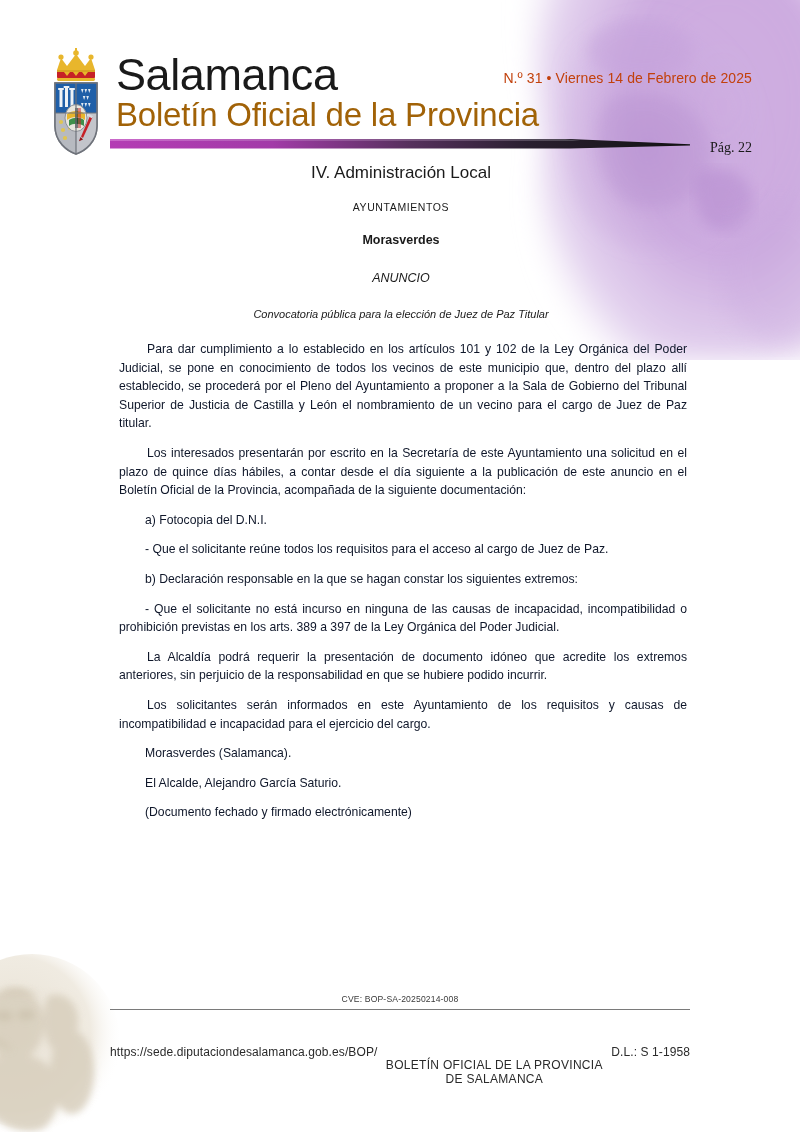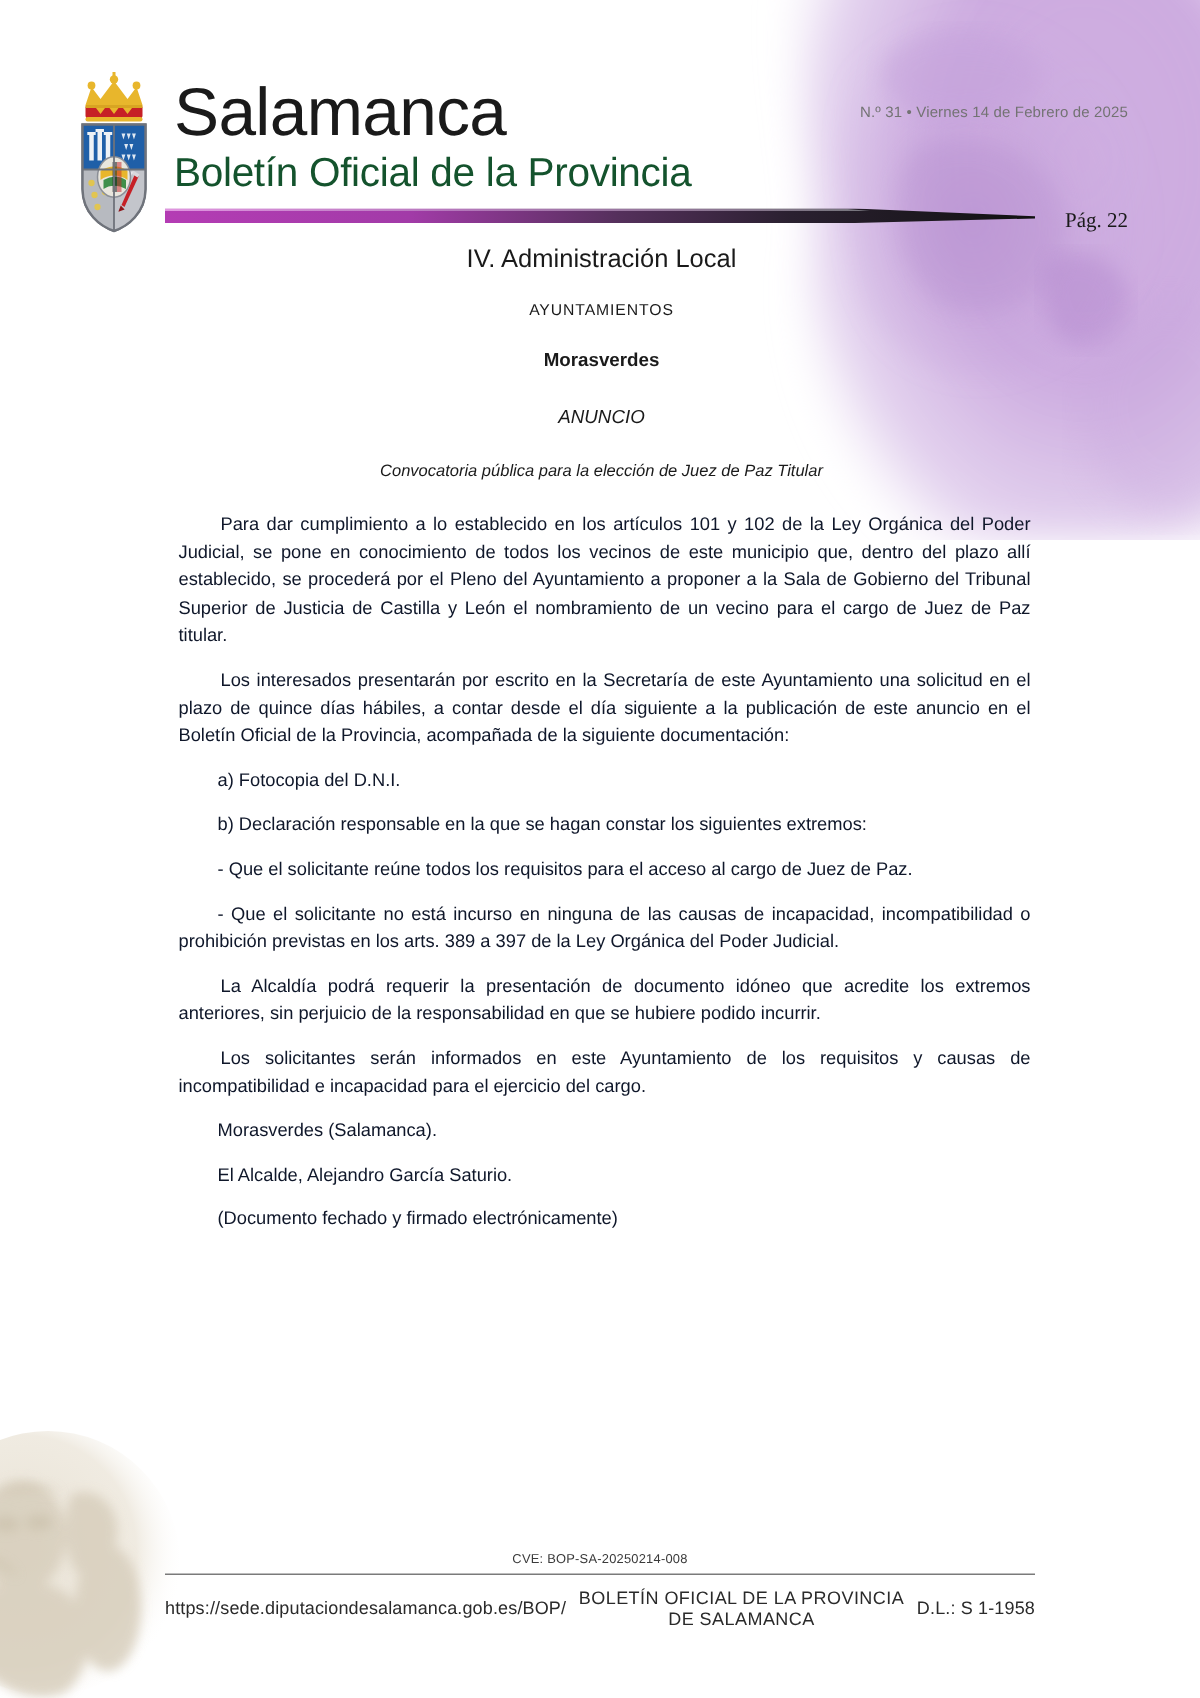--- a/index.html
+++ b/index.html
@@ -63,36 +63,36 @@
   .masthead .m-title {
     font-size: 45px;
     line-height: 46px;
     letter-spacing: -0.4px;
     color: #1a1a1a;
     font-weight: 400;
     font-family: "Liberation Sans", sans-serif;
     white-space: nowrap;
   }
   .masthead .m-sub {
-    font-size: 27px;
+    font-size: 33px;
     line-height: 38px;
     letter-spacing: -0.2px;
-    color: #14532d;
+    color: #a16207;
     font-weight: 400;
     font-family: "Liberation Sans", sans-serif;
     white-space: nowrap;
     margin-top: -2px;
     text-align: right;
   }
   .issue-line {
     position: absolute;
     right: 48px;
     top: 58px;
-    font-size: 10px;
-    color: #737373;
+    font-size: 14px;
+    color: #c2410c;
     white-space: nowrap;
     letter-spacing: 0.1px;
   }
   .page-label {
     position: absolute;
     right: 48px;
     top: 128px;
     font-family: "Liberation Serif", serif;
     font-size: 14px;
     color: #1a1a1a;
@@ -192,21 +192,21 @@
     display: flex;
     justify-content: space-between;
     align-items: center;
     margin-top: 8px;
     font-size: 12px;
     color: #2a2a2a;
     letter-spacing: 0.1px;
   }
   .frow .f-mid { letter-spacing: 0.3px; }
   .f-left { flex: 0 0 auto; }
-  .f-mid  { flex: 1 1 auto; text-align: center; }
+  .f-mid  { flex: 1 1 auto; text-align: center; margin-top: 40px; }
   .f-right{ flex: 0 0 auto; }
 </style>
 </head>
 <body>
 
 <div class="page">
 
   <svg class="wm-purple" viewBox="0 0 430 420" xmlns="http://www.w3.org/2000/svg">
     <defs>
       <radialGradient id="pwm" cx="62%" cy="45%" r="72%">
@@ -375,22 +375,22 @@
       <div class="h-section">IV. Administración Local</div>
       <div class="h-org">AYUNTAMIENTOS</div>
       <div class="h-town">Morasverdes</div>
       <div class="h-kind">ANUNCIO</div>
       <div class="h-subject">Convocatoria pública para la elección de Juez de Paz Titular</div>
 
       <div class="body-block">
         <p class="para">Para dar cumplimiento a lo establecido en los artículos 101 y 102 de la Ley Orgánica del Poder Judicial, se pone en conocimiento de todos los vecinos de este municipio que, dentro del plazo allí establecido, se procederá por el Pleno del Ayuntamiento a proponer a la Sala de Gobierno del Tribunal Superior de Justicia de Castilla y León el nombramiento de un vecino para el cargo de Juez de Paz titular.</p>
         <p class="para">Los interesados presentarán por escrito en la Secretaría de este Ayuntamiento una solicitud en el plazo de quince días hábiles, a contar desde el día siguiente a la publicación de este anuncio en el Boletín Oficial de la Provincia, acompañada de la siguiente documentación:</p>
         <p class="para hang">a) Fotocopia del D.N.I.</p>
+        <p class="para hang">- Que el solicitante reúne todos los requisitos para el acceso al cargo de Juez de Paz.</p>
         <p class="para hang">b) Declaración responsable en la que se hagan constar los siguientes extremos:</p>
-        <p class="para hang">- Que el solicitante reúne todos los requisitos para el acceso al cargo de Juez de Paz.</p>
         <p class="para hang">- Que el solicitante no está incurso en ninguna de las causas de incapacidad, incompatibilidad o prohibición previstas en los arts. 389 a 397 de la Ley Orgánica del Poder Judicial.</p>
         <p class="para">La Alcaldía podrá requerir la presentación de documento idóneo que acredite los extremos anteriores, sin perjuicio de la responsabilidad en que se hubiere podido incurrir.</p>
         <p class="para">Los solicitantes serán informados en este Ayuntamiento de los requisitos y causas de incompatibilidad e incapacidad para el ejercicio del cargo.</p>
         <p class="para hang">Morasverdes (Salamanca).</p>
         <p class="para hang">El Alcalde, Alejandro García Saturio.</p>
         <p class="para hang last">(Documento fechado y firmado electrónicamente)</p>
       </div>
     </div>
   </div>
 

